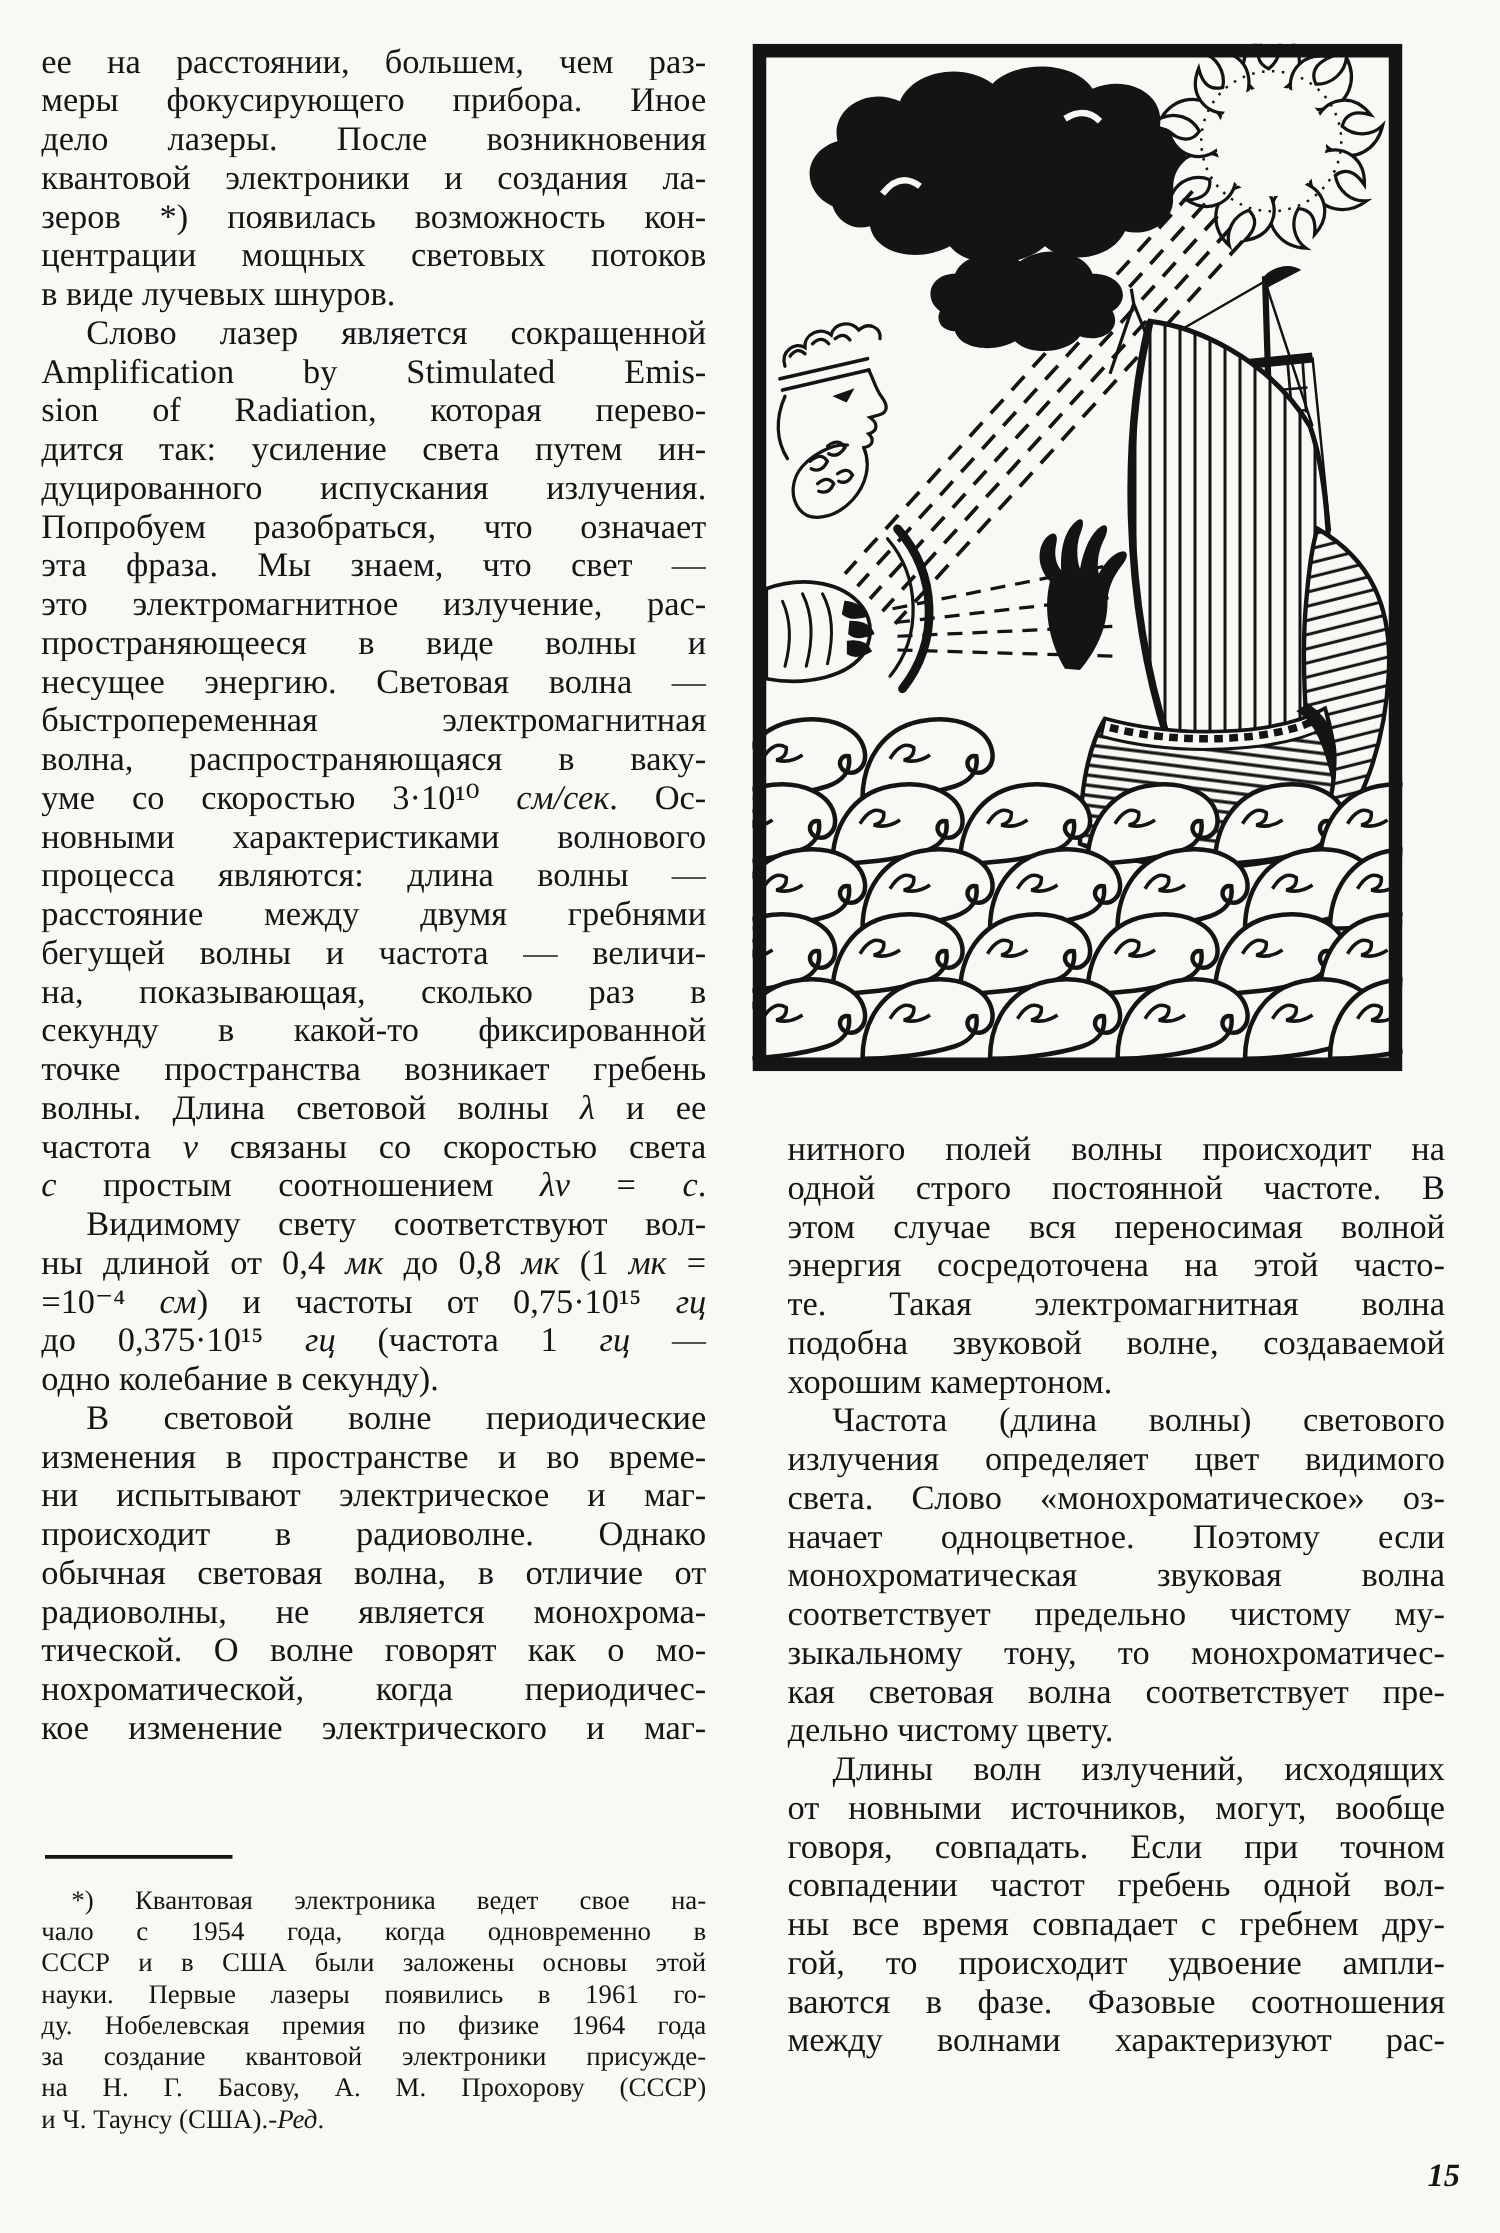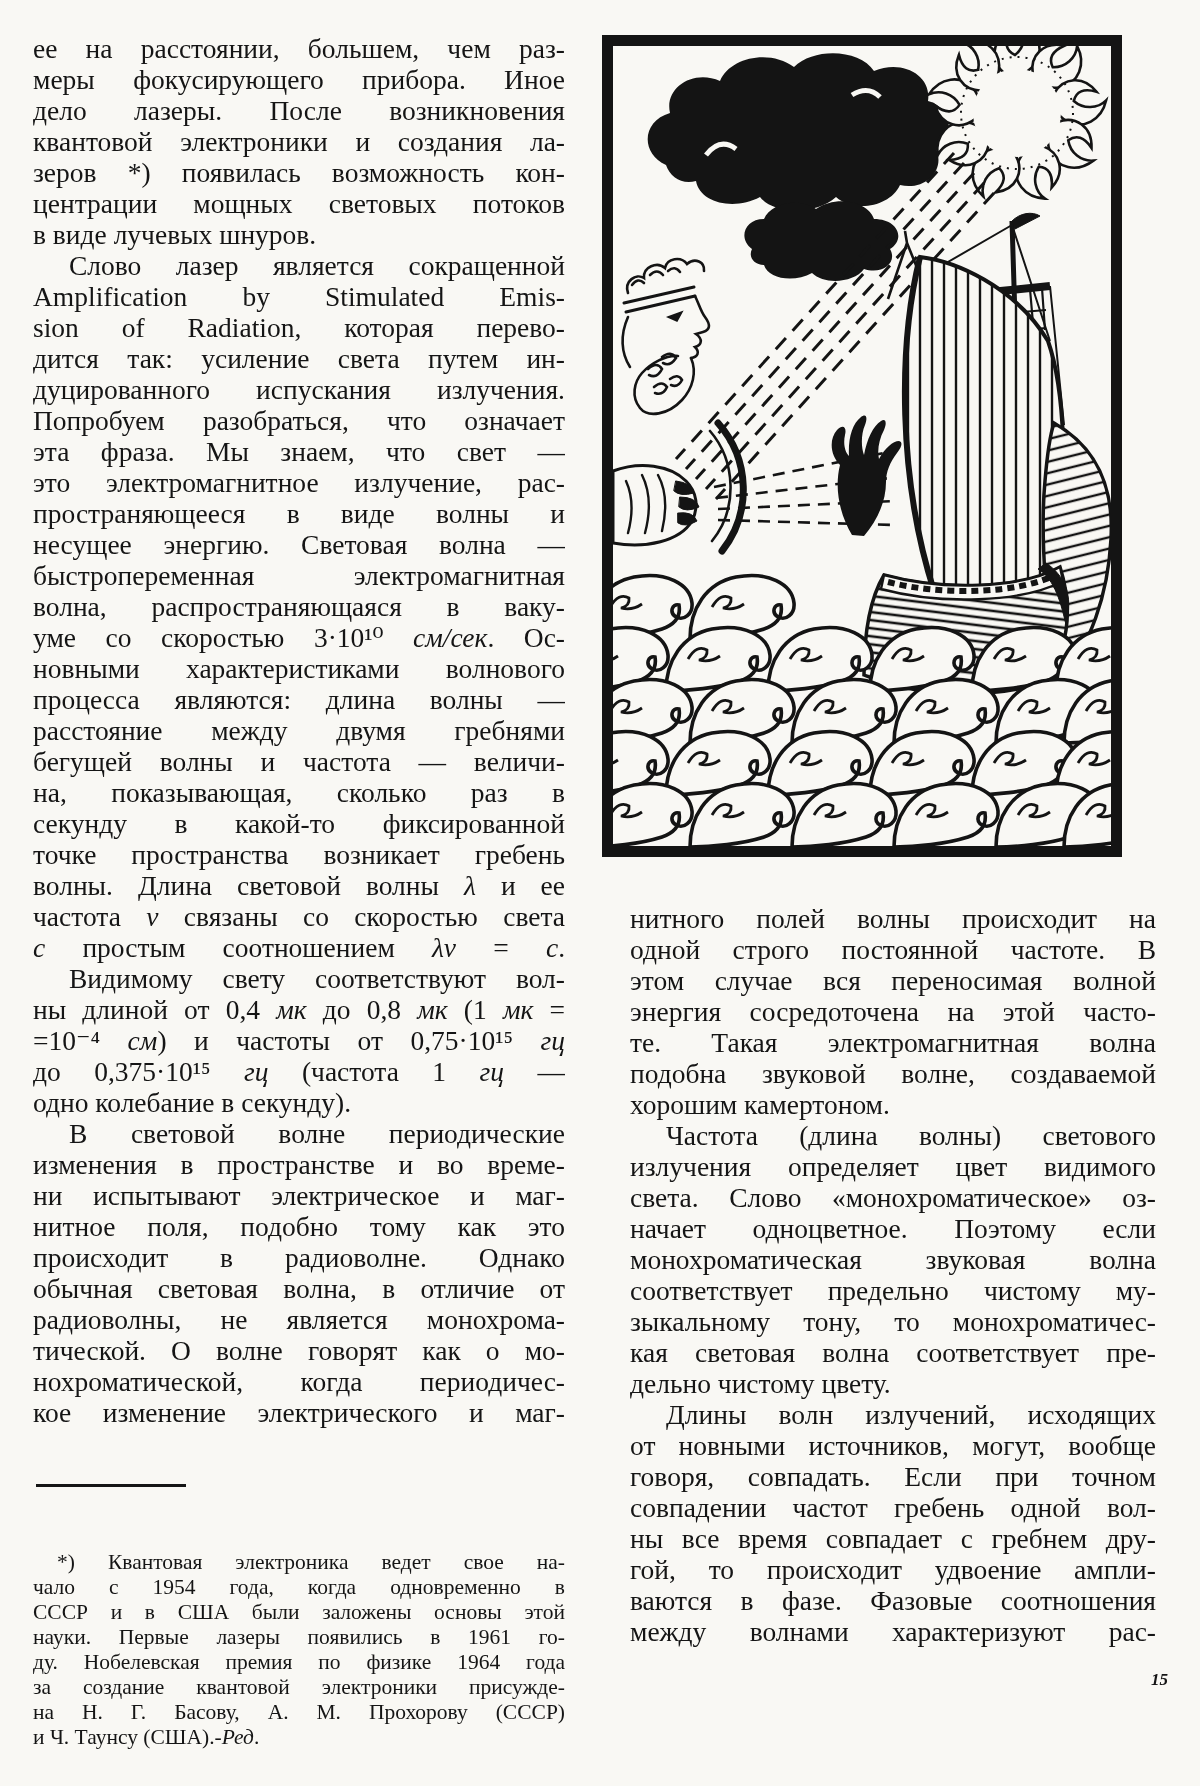--- a/index.html
+++ b/index.html
@@ -10,25 +10,25 @@
     overflow:hidden;
   }
   .col{position:absolute;}
   #left-col{left:33px;top:33px;width:532px;}
   #right-col{left:630px;top:903px;width:526px;}
   .tl{font-size:27.5px;line-height:31px;height:31px;overflow:hidden;white-space:nowrap;}
   .tl.just{white-space:normal;text-align:justify;text-align-last:justify;-moz-text-align-last:justify;}
   .tl.ind{text-indent:36px;}
   #footnote{position:absolute;left:33px;top:1508px;width:532px;}
   #footnote .tl{font-size:21.5px;line-height:25px;height:25px;}
-  #footnote .tl.ind{text-indent:24px;margin-top:42px;}
+  #footnote .tl.ind{text-indent:24px;}
   .rule{position:absolute;left:36px;top:1484px;width:150px;height:3px;background:#151515;}
   #page-num{
-    position:absolute;left:1108px;top:1670px;width:60px;
-    font-size:17px;font-weight:bold;font-style:italic;text-align:right;
+    position:absolute;left:1108px;top:1726px;width:60px;
+    font-size:26px;font-weight:bold;font-style:italic;text-align:right;
   }
   #illustration{position:absolute;left:602px;top:35px;}
 </style>
 </head>
 <body>
 
 <div class="page">
 
   <div id="left-col" class="col">
       <div class="tl just"><span>ее на расстоянии, большем, чем раз-</span></div>
@@ -62,21 +62,20 @@
       <div class="tl just"><span>частота </span><i>ν</i><span> связаны со скоростью света</span></div>
       <div class="tl just"><span></span><i>c</i><span> простым соотношением </span><i>λν</i><span> = </span><i>c</i><span>.</span></div>
       <div class="tl ind just"><span>Видимому свету соответствуют вол-</span></div>
       <div class="tl just"><span>ны длиной от 0,4 </span><i>мк</i><span> до 0,8 </span><i>мк</i><span> (1 </span><i>мк</i><span> =</span></div>
       <div class="tl just"><span>=10⁻⁴ </span><i>см</i><span>) и частоты от 0,75·10¹⁵ </span><i>гц</i><span></span></div>
       <div class="tl just"><span>до 0,375·10¹⁵ </span><i>гц</i><span> (частота 1 </span><i>гц</i><span> —</span></div>
       <div class="tl"><span>одно колебание в секунду).</span></div>
       <div class="tl ind just"><span>В световой волне периодические</span></div>
       <div class="tl just"><span>изменения в пространстве и во време-</span></div>
       <div class="tl just"><span>ни испытывают электрическое и маг-</span></div>
-      <div class="tl just"><span>нитное поля, подобно тому как это</span></div>
       <div class="tl just"><span>происходит в радиоволне. Однако</span></div>
       <div class="tl just"><span>обычная световая волна, в отличие от</span></div>
       <div class="tl just"><span>радиоволны, не является монохрома-</span></div>
       <div class="tl just"><span>тической. О волне говорят как о мо-</span></div>
       <div class="tl just"><span>нохроматической, когда периодичес-</span></div>
       <div class="tl just"><span>кое изменение электрического и маг-</span></div>
     </div>
 
   <svg id="illustration" width="520" height="822" viewBox="0 0 520 822">
     <defs>

